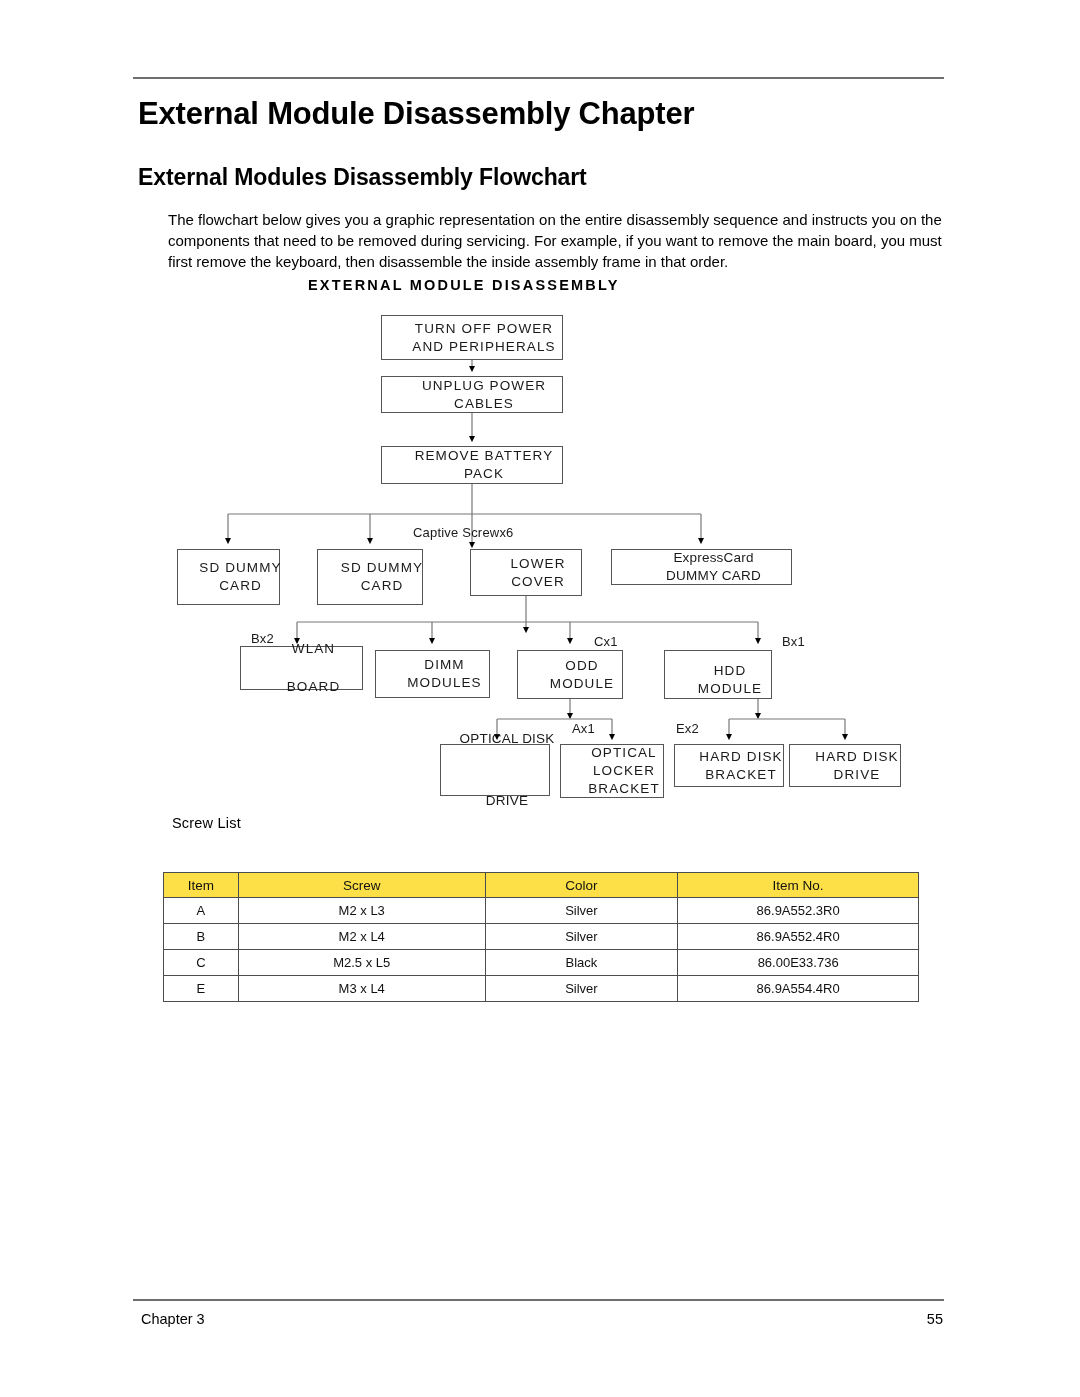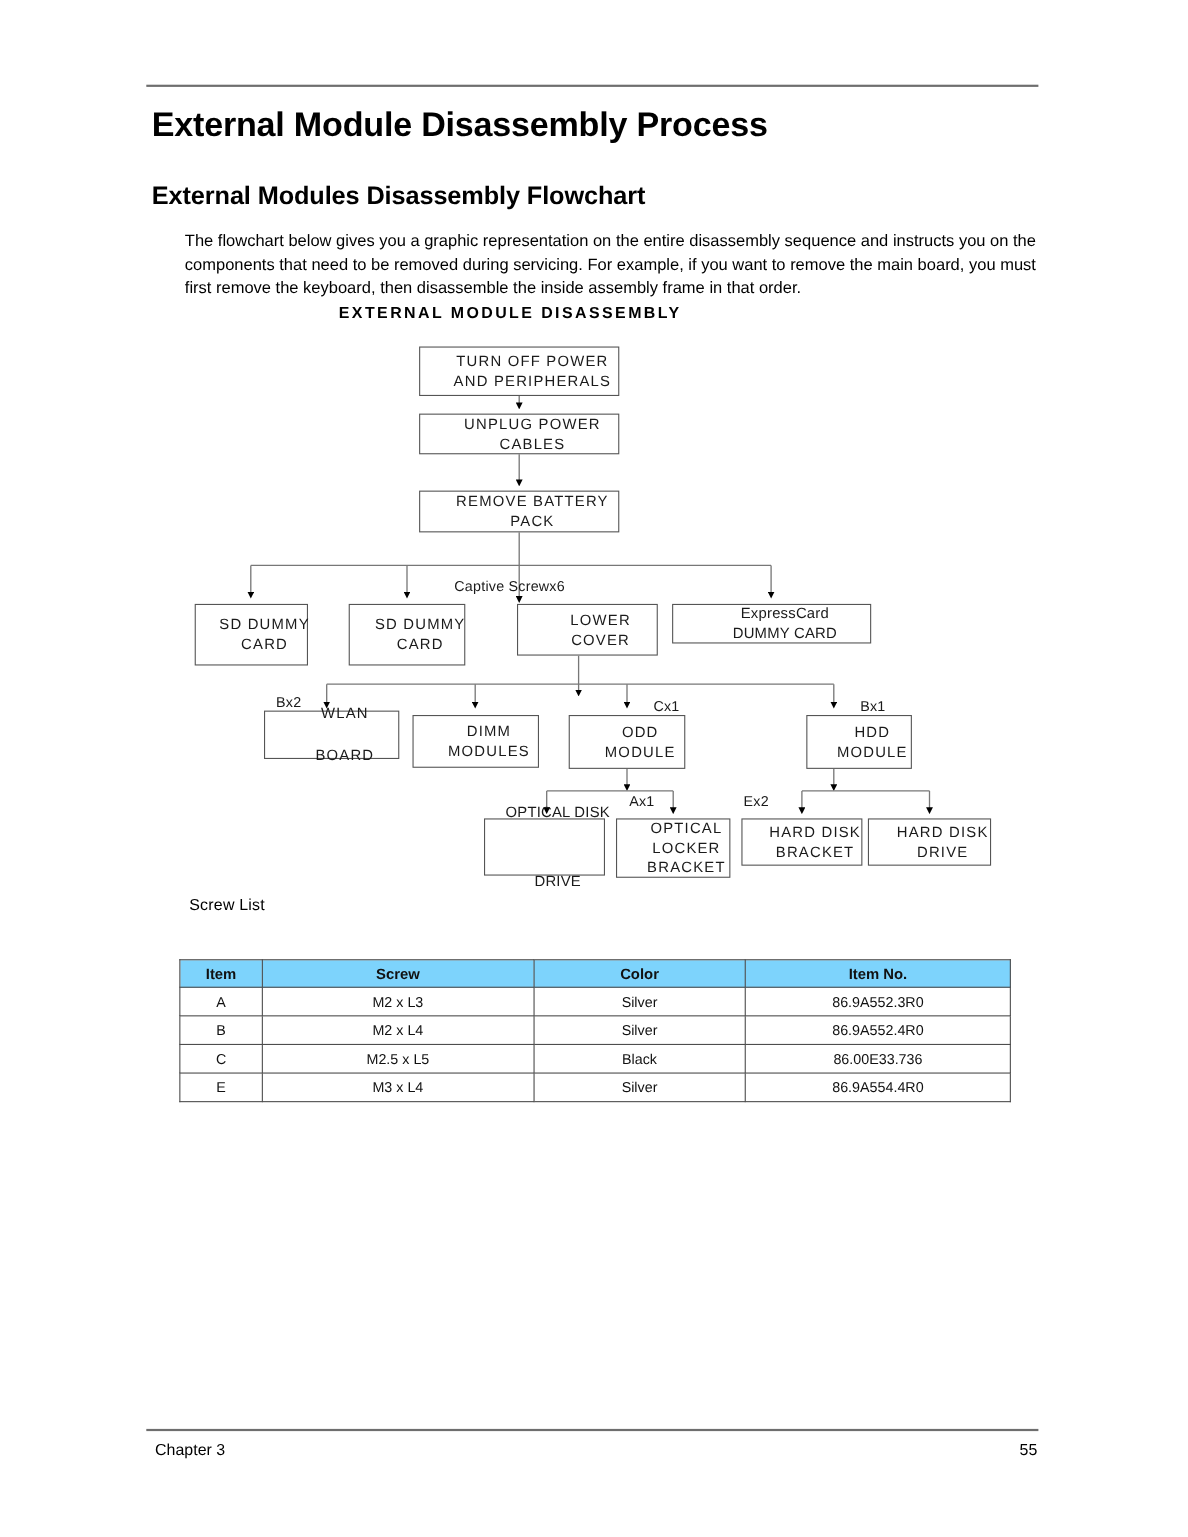--- a/index.html
+++ b/index.html
@@ -125,22 +125,22 @@
   }
   table.screw th, table.screw td {
     border: 1px solid #4d4d4d;
     text-align: center;
     padding: 0;
     height: 25px;
     font-weight: normal;
     color: #111111;
   }
   table.screw thead th {
-    background: #7dd3fc;
-    font-weight: bold;
+    background: #fde047;
+    font-weight: normal;
     font-size: 13.5px;
     height: 24px;
   }
   table.screw col.c-item  { width: 75px; }
   table.screw col.c-screw { width: 247px; }
   table.screw col.c-color { width: 193px; }
   table.screw col.c-part  { width: 241px; }
 
   
   .footer-left {
@@ -158,21 +158,21 @@
     font-size: 14.5px;
   }
 </style>
 </head>
 <body>
 
 <div class="page">
 
   <div class="rule rule-top"></div>
 
-  <div class="h1">External Module Disassembly Process</div>
+  <div class="h1">External Module Disassembly Chapter</div>
   <div class="h2">External Modules Disassembly Flowchart</div>
   <div class="intro">The flowchart below gives you a graphic representation on the entire disassembly sequence and instructs you on the components that need to be removed during servicing. For example, if you want to remove the main board, you must first remove the keyboard, then disassemble the inside assembly frame in that order.</div>
 
   <div class="flow-title">EXTERNAL MODULE DISASSEMBLY</div>
 
   <svg class="fc" viewBox="0 0 1080 1397" width="1080" height="1397" xmlns="http://www.w3.org/2000/svg">
     <defs>
       <marker id="arrow" viewBox="0 0 10 10" refX="5" refY="5" markerWidth="5.2" markerHeight="5.2" orient="auto-start-reverse">
         <path d="M 0 0 L 10 5 L 0 10 z" fill="#000000"></path>
       </marker>
@@ -228,21 +228,21 @@
   <div class="box" style="left:177px; top:549px; width:103px; height:56px;">
     <span class="ln">SD DUMMY</span>
     <span class="ln">CARD</span>
   </div>
 
   <div class="box" style="left:317px; top:549px; width:106px; height:56px;">
     <span class="ln">SD DUMMY</span>
     <span class="ln">CARD</span>
   </div>
 
-  <div class="box" style="left:470px; top:549px; width:128px; height:47px;">
+  <div class="box" style="left:470px; top:549px; width:112px; height:47px;">
     <span class="ln">LOWER</span>
     <span class="ln">COVER</span>
   </div>
 
   <div class="box tight" style="left:611px; top:549px; width:181px; height:36px;">
     <span class="ln">ExpressCard</span>
     <span class="ln">DUMMY CARD</span>
   </div>
 
   <div class="box" style="left:240px; top:646px; width:123px; height:44px;gap:20px;">
@@ -253,21 +253,21 @@
   <div class="box" style="left:375px; top:650px; width:115px; height:48px;">
     <span class="ln">DIMM</span>
     <span class="ln">MODULES</span>
   </div>
 
   <div class="box" style="left:517px; top:650px; width:106px; height:49px;">
     <span class="ln">ODD</span>
     <span class="ln">MODULE</span>
   </div>
 
-  <div class="box" style="left:733px; top:650px; width:96px; height:49px;">
+  <div class="box" style="left:664px; top:650px; width:108px; height:49px;justify-content:flex-end;">
     <span class="ln">HDD</span>
     <span class="ln">MODULE</span>
   </div>
 
   <div class="box tight" style="left:440px; top:744px; width:110px; height:52px;gap:44px;">
     <span class="ln">OPTICAL DISK</span>
     <span class="ln">DRIVE</span>
   </div>
 
   <div class="box" style="left:560px; top:744px; width:104px; height:54px;">

